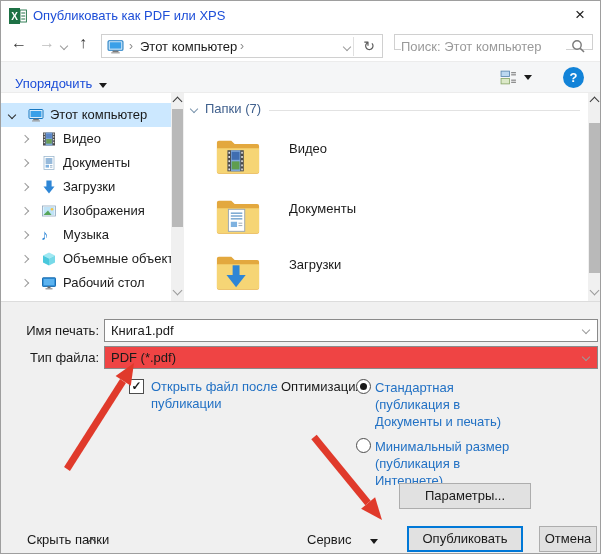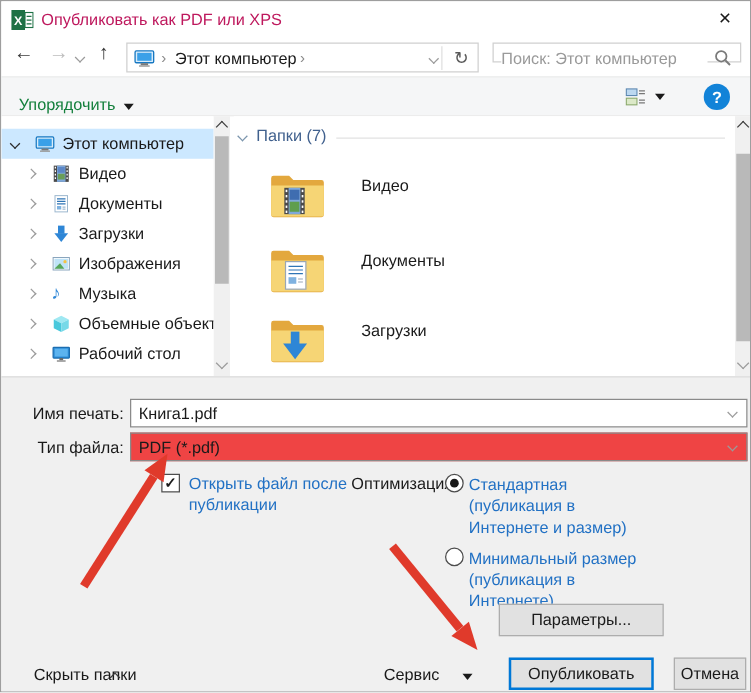--- a/index.html
+++ b/index.html
@@ -3,21 +3,21 @@
 <meta charset="utf-8">
 <style>
   * { margin:0; padding:0; box-sizing:border-box; }
   body { font-family:"Liberation Sans", sans-serif; background:#fff; }
   #app { position:relative; width:601px; height:554px; border:1px solid #9e9e9e;
          background:#fff; overflow:hidden; font-size:13px; color:#1a1a1a; }
 
   
   .titlebar { position:absolute; left:0; top:0; width:100%; height:30px; background:#fff; }
   .app-icon { position:absolute; left:8px; top:6px; width:18px; height:18px; }
-  .title-text { position:absolute; left:32px; top:7px; font-size:13px; color:#be185d; white-space:nowrap; }
+  .title-text { position:absolute; left:32px; top:7px; font-size:13px; color:#1d4ed8; white-space:nowrap; }
   .close-btn { position:absolute; right:0; top:0; width:40px; height:30px; text-align:center;
                line-height:28px; font-size:17px; color:#1a1a1a; cursor:pointer; }
 
   
   .navbar { position:absolute; left:0; top:30px; width:100%; height:30px; background:#fff; }
   .nav-glyph { position:absolute; top:3px; font-size:16px; }
   .back { left:10px; color:#3b3b3b; }
   .fwd { left:38px; color:#bdbdbd; }
   .up { left:78px; color:#3b3b3b; }
   .nav-chev { position:absolute; left:60px; top:12px; }
@@ -33,21 +33,21 @@
   .searchbox { position:absolute; left:393px; top:3px; width:199px; height:16px;
                border:1px solid #d0d0d0; background:#fff; }
   .searchbox input { position:absolute; left:6px; top:1px; width:165px; height:20px; border:none;
                      outline:none; font-family:"Liberation Sans",sans-serif; font-size:13px; color:#1a1a1a; }
   .searchbox input::placeholder { color:#9a9a9a; }
   .search-icon { position:absolute; right:6px; top:4px; width:15px; height:15px; }
 
   
   .toolbar { position:absolute; left:0; top:60px; width:100%; height:32px; background:#f5f6f7;
              border-top:1px solid #ececec; border-bottom:1px solid #ececec; }
-  .organize { position:absolute; left:14px; top:14px; color:#15803d; cursor:pointer; }
+  .organize { position:absolute; left:14px; top:14px; color:#1d4ed8; cursor:pointer; }
   .tri { display:inline-block; width:0; height:0; border-left:4px solid transparent;
          border-right:4px solid transparent; border-top:5px solid #1a1a1a; margin-left:7px; }
   .view-btn { position:absolute; right:60px; top:7px; width:40px; height:18px; cursor:pointer; }
   .help-btn { position:absolute; right:16px; top:5px; width:21px; height:21px; border-radius:50%;
               background:#1283d8; color:#fff; font-weight:bold; text-align:center; line-height:21px;
               font-size:13px; cursor:pointer; }
 
   
   .chev { display:inline-block; width:6px; height:6px; border-right:1.5px solid #9b9b9b;
           border-bottom:1.5px solid #9b9b9b; }
@@ -370,21 +370,21 @@
       <span>PDF (*.pdf)</span>
       <span class="chev down"></span>
     </div>
 
     <span class="checkbox"><span>✓</span></span>
     <span class="chk-label">Открыть файл после публикации</span>
 
     <span class="opt-label">Оптимизация:</span>
 
     <span class="radio sel" style="top:77px"></span>
-    <span class="radio-label" style="top:77px">Стандартная (публикация в Интернете и размер)</span>
+    <span class="radio-label" style="top:77px">Стандартная (публикация в Документы и печать)</span>
 
     <span class="radio" style="top:136px"></span>
     <span class="radio-label" style="top:136px">Минимальный размер (публикация в Интернете)</span>
 
     <button class="btn options-btn">Параметры...</button>
 
     <span class="hide-folders"><span class="chev up"></span><span>Скрыть папки</span></span>
 
     <span class="tools-btn"><span>Сервис</span><span class="tri"></span></span>
 

